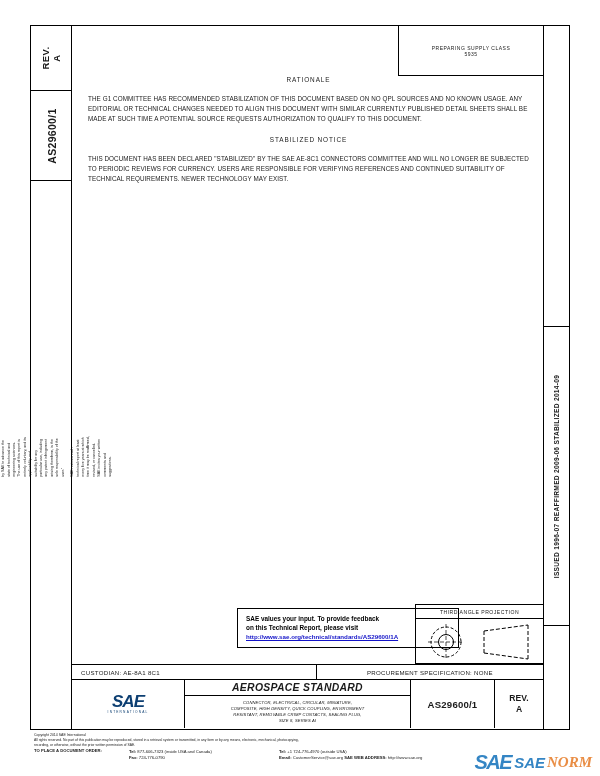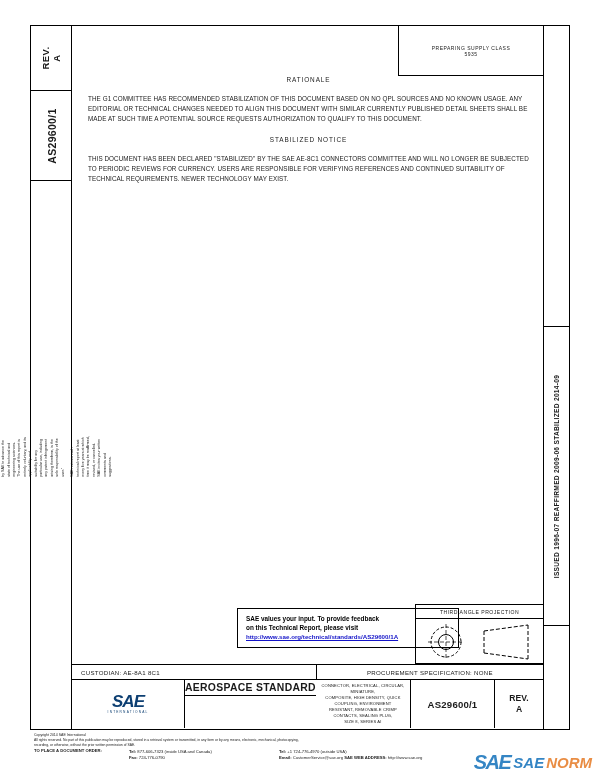--- a/index.html
+++ b/index.html
@@ -256,21 +256,22 @@
     box-sizing: border-box;
     display: flex;
     align-items: center;
     justify-content: center;
   }
   #title-cell {
     flex: 1;
     border-right: 1.4px solid #000;
     box-sizing: border-box;
     display: flex;
-    flex-direction: row;
+    flex-direction: column;
+    font-style: italic;
   }
   #std-title {
     height: 15px;
     border-bottom: 1.3px solid #000;
     display: flex;
     align-items: center;
     justify-content: center;
     font-size: 10.4px;
     font-weight: bold;
     letter-spacing: 0.3px;
@@ -376,20 +377,21 @@
     margin-left: 3px;
     line-height: 1;
   }
   #wm-norm {
     font-size: 15px;
     font-weight: bold;
     font-style: italic;
     color: #e8873a;
     margin-left: 2px;
     line-height: 1;
+    font-family: Liberation Serif, serif;
   }
 </style>
 </head>
 <body>
 
 <div id="sheet">
 
   <div id="left-strip">
 
     <div class="vcell" id="rev-cell">

